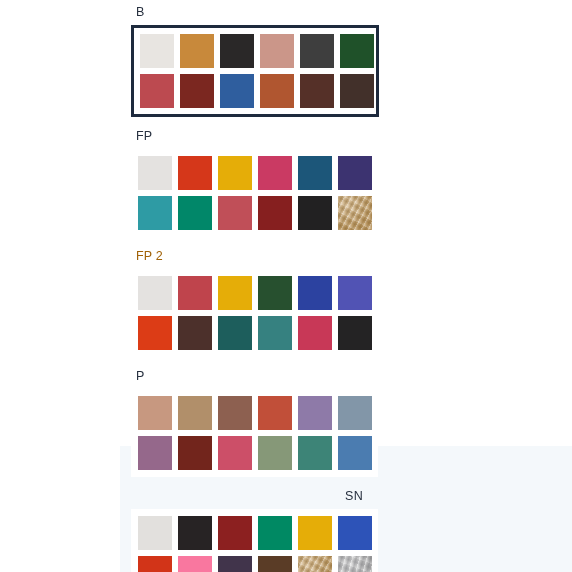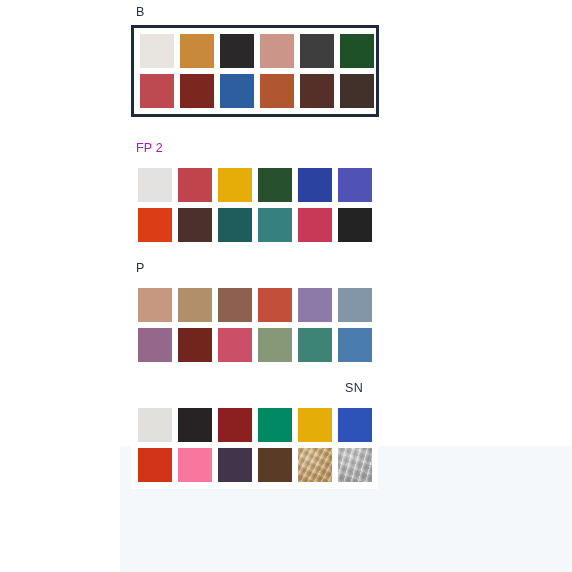--- a/index.html
+++ b/index.html
@@ -125,23 +125,44 @@
             <div class="swatch" style="background-color: rgb(188, 74, 80);"></div>
             <div class="swatch" style="background-color: rgb(123, 39, 32);"></div>
             <div class="swatch" style="background-color: rgb(47, 94, 158);"></div>
             <div class="swatch" style="background-color: rgb(176, 86, 48);"></div>
             <div class="swatch" style="background-color: rgb(85, 48, 40);"></div>
             <div class="swatch" style="background-color: rgb(66, 48, 42);"></div>
           </div>
         </div>
       </div>
       <div class="spacer-12"></div>
-      <div class="spacer-12"></div>
-      <div class="palette-group">
-        <div class="group-label" style="color: #a21caf;">FP 2</div>
+      <div class="palette-group">
+        <div class="group-label" style="color: rgb(39, 48, 63);">FP</div>
+        <div class="swatch-card">
+          <div class="swatch-row">
+            <div class="swatch" style="background-color: rgb(228, 226, 224);"></div>
+            <div class="swatch" style="background-color: rgb(213, 55, 26);"></div>
+            <div class="swatch" style="background-color: rgb(229, 173, 8);"></div>
+            <div class="swatch" style="background-color: rgb(202, 58, 99);"></div>
+            <div class="swatch" style="background-color: rgb(28, 86, 121);"></div>
+            <div class="swatch" style="background-color: rgb(60, 51, 112);"></div>
+          </div>
+          <div class="swatch-row">
+            <div class="swatch" style="background-color: rgb(46, 155, 164);"></div>
+            <div class="swatch" style="background-color: rgb(1, 135, 105);"></div>
+            <div class="swatch" style="background-color: rgb(192, 79, 88);"></div>
+            <div class="swatch" style="background-color: rgb(134, 31, 31);"></div>
+            <div class="swatch" style="background-color: rgb(34, 33, 34);"></div>
+            <div class="swatch finish-gold" style="background-color: rgb(200, 163, 106);"></div>
+          </div>
+        </div>
+      </div>
+      <div class="spacer-12"></div>
+      <div class="palette-group">
+        <div class="group-label" style="color: #a16207;">FP 2</div>
         <div class="swatch-card">
           <div class="swatch-row">
             <div class="swatch" style="background-color: rgb(228, 226, 224);"></div>
             <div class="swatch" style="background-color: rgb(191, 68, 76);"></div>
             <div class="swatch" style="background-color: rgb(229, 173, 8);"></div>
             <div class="swatch" style="background-color: rgb(39, 80, 47);"></div>
             <div class="swatch" style="background-color: rgb(44, 66, 160);"></div>
             <div class="swatch" style="background-color: rgb(81, 83, 180);"></div>
           </div>
           <div class="swatch-row">

